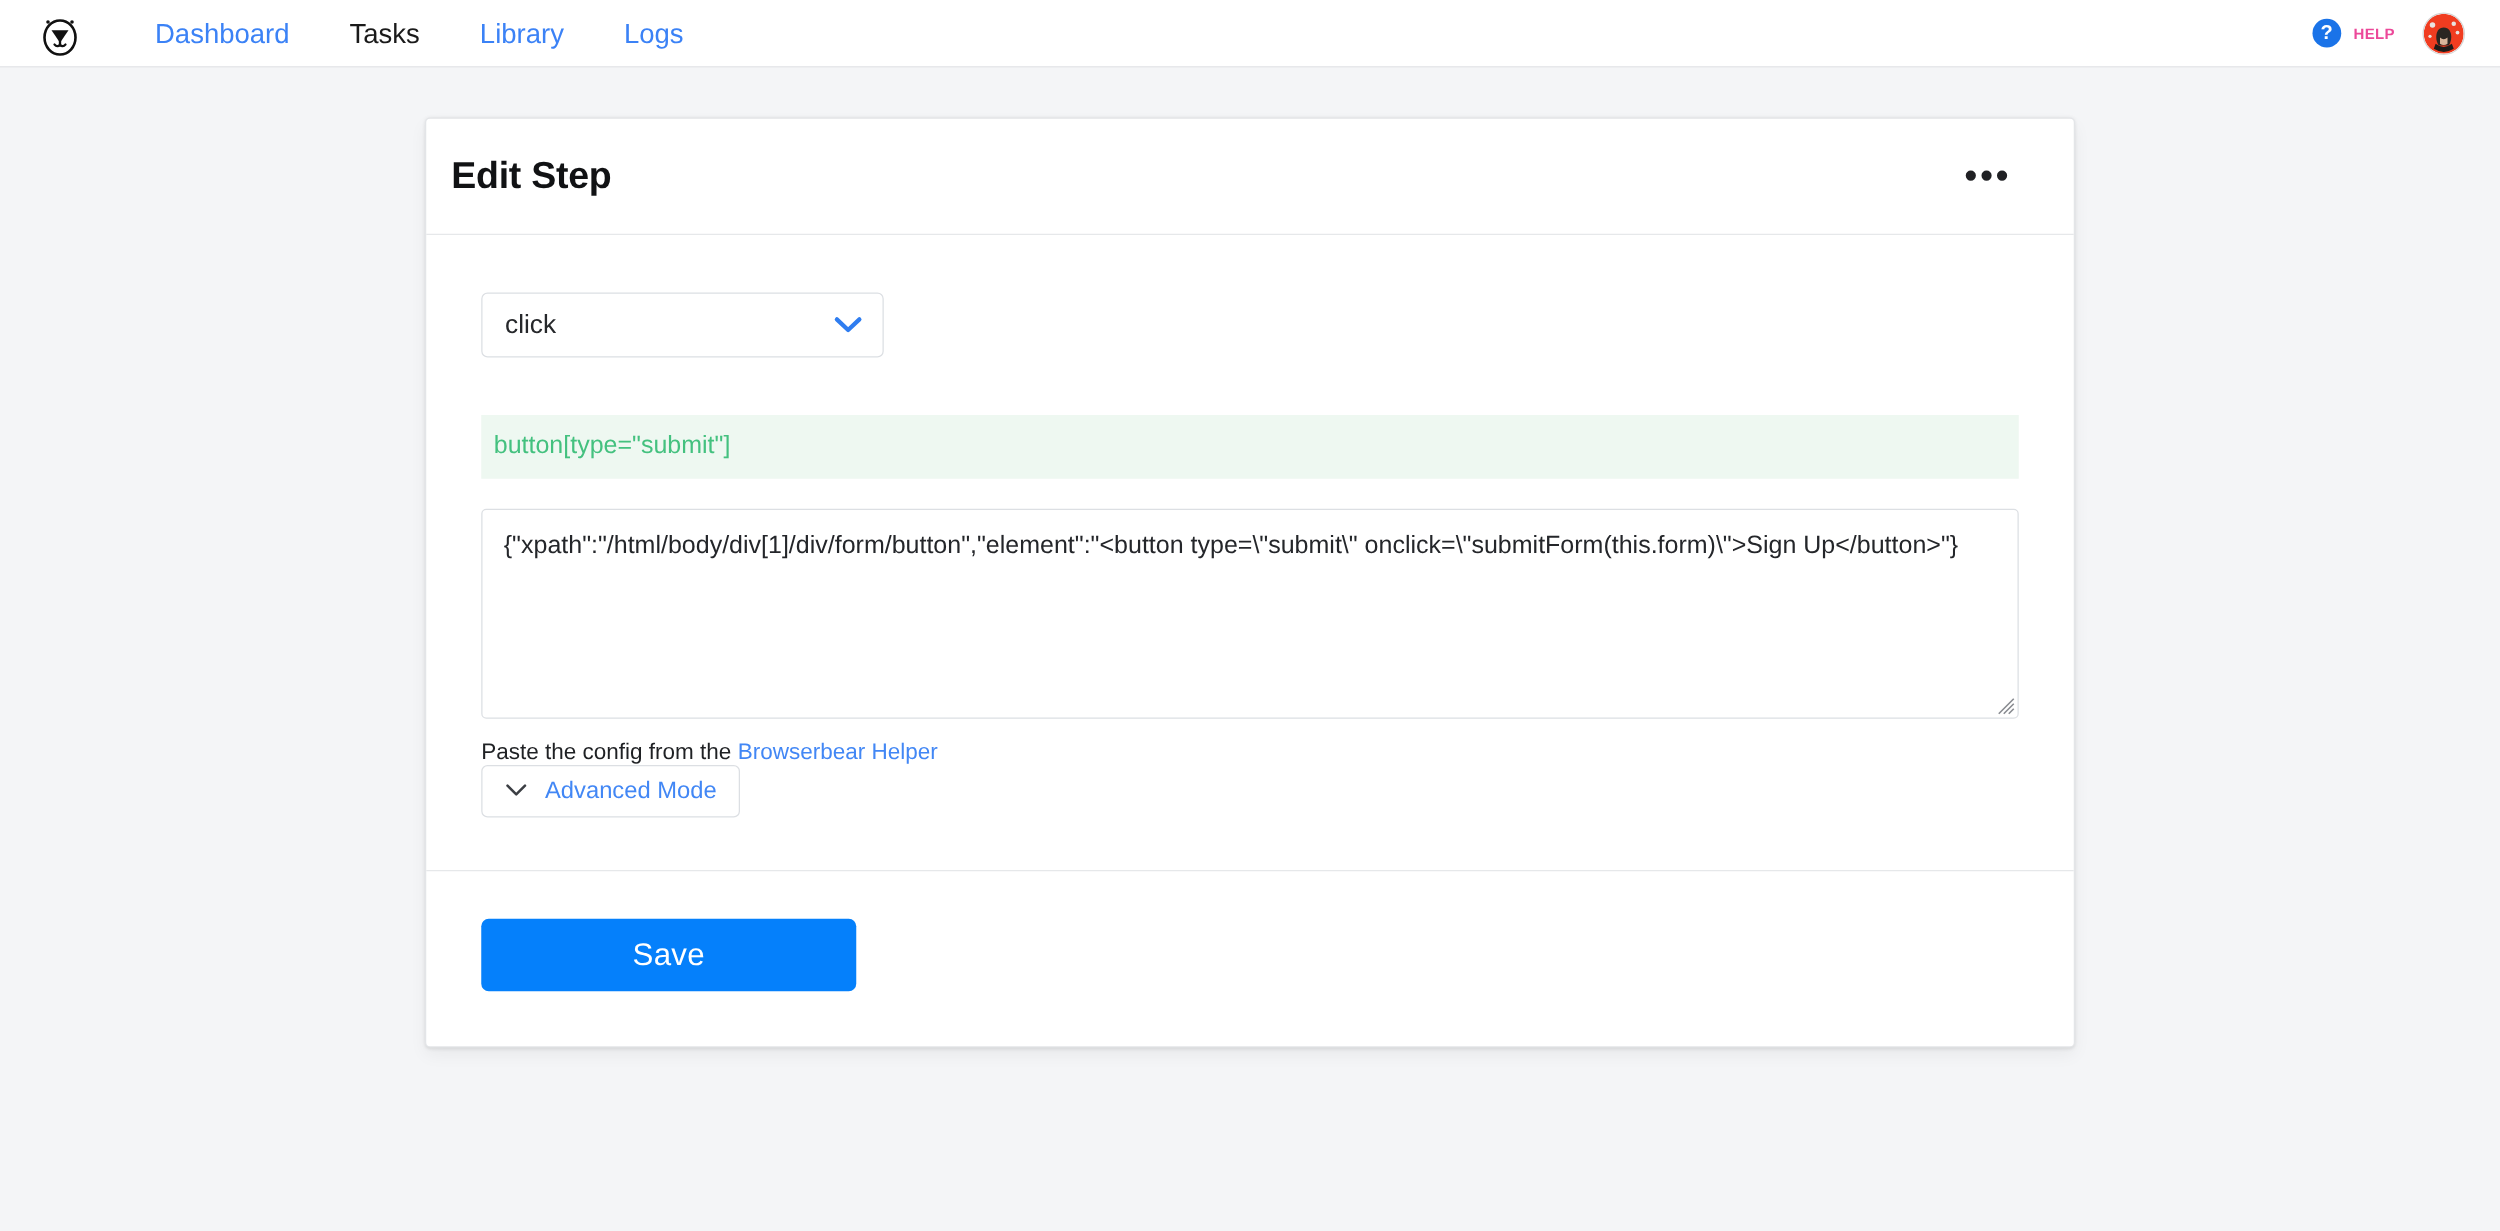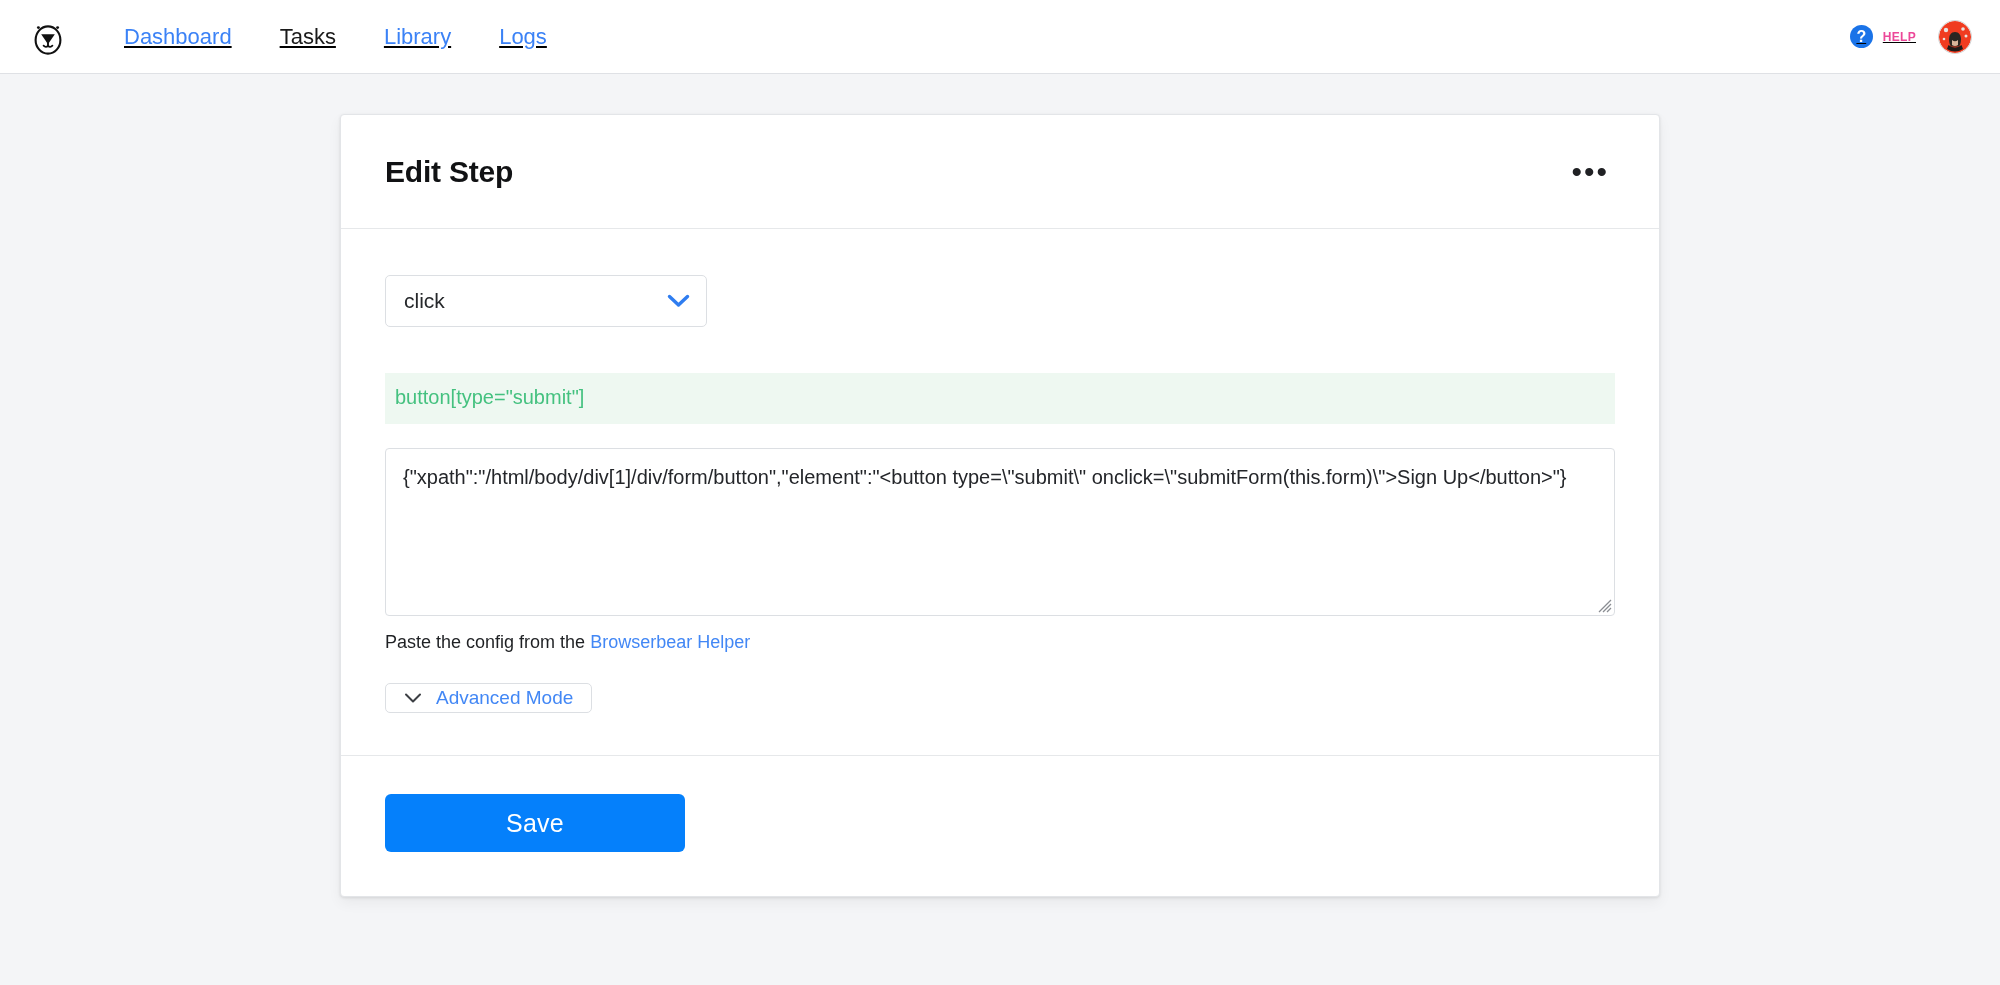--- a/index.html
+++ b/index.html
@@ -6,28 +6,27 @@
   html, body {
     width: 2000px;
     height: 985px;
     background: #f4f5f7;
     font-family: "Liberation Sans", sans-serif;
     -webkit-font-smoothing: antialiased;
   }
 
   
   .navbar {
-    height: 74px;
+    height: 54px;
     background: #ffffff;
     border-bottom: 1px solid #dfe1e5;
     display: flex;
     align-items: center;
     padding: 0 28px 0 28px;
     position: relative;
-    text-decoration: underline;
   }
   .brand {
     width: 40px; height: 40px;
     display: flex; align-items: center; justify-content: center;
     margin-right: 32px;
     flex: 0 0 auto;
   }
   .nav-links { display: flex; align-items: center; gap: 0; }
   .nav-link {
     font-size: 22px;
@@ -71,25 +70,25 @@
   
   .page { padding-top: 40px; display: flex; justify-content: center; }
   .card {
     width: 1320px;
     background: #ffffff;
     border: 1px solid #e3e5e8;
     border-radius: 4px;
     box-shadow: 0 1px 3px rgba(0,0,0,.10), 0 6px 14px rgba(0,0,0,.05);
   }
   .card-header {
-    height: 114px;
+    height: 93px;
     border-bottom: 1px solid #e6e8ea;
     display: flex;
     align-items: center;
-    padding: 0 44px 0 44px;
+    padding: 0 44px 0 20px;
   }
   .card-title { font-size: 30px; font-weight: bold; color: #111214; letter-spacing: -.2px; }
   .kebab {
     margin-left: auto;
     font-size: 30px;
     color: #202124;
     letter-spacing: 2px;
     line-height: 14px;
     cursor: pointer;
     padding: 4px 6px;
@@ -193,25 +192,24 @@
   }
 
   .paste-note {
     font-size: 18px;
     color: #1f2124;
     margin-top: 16px;
   }
   .paste-note a { color: #4287f5; text-decoration: none; cursor: pointer; }
 
   .adv-btn {
-    margin-top: 30px;
     display: inline-flex;
     align-items: center;
     gap: 14px;
-    height: 30px;
+    height: 42px;
     padding: 0 18px;
     border: 1px solid #dcdfe3;
     border-radius: 5px;
     background: #fff;
     font-size: 19px;
     color: #4287f5;
     cursor: pointer;
     font-family: "Liberation Sans", sans-serif;
   }
 

